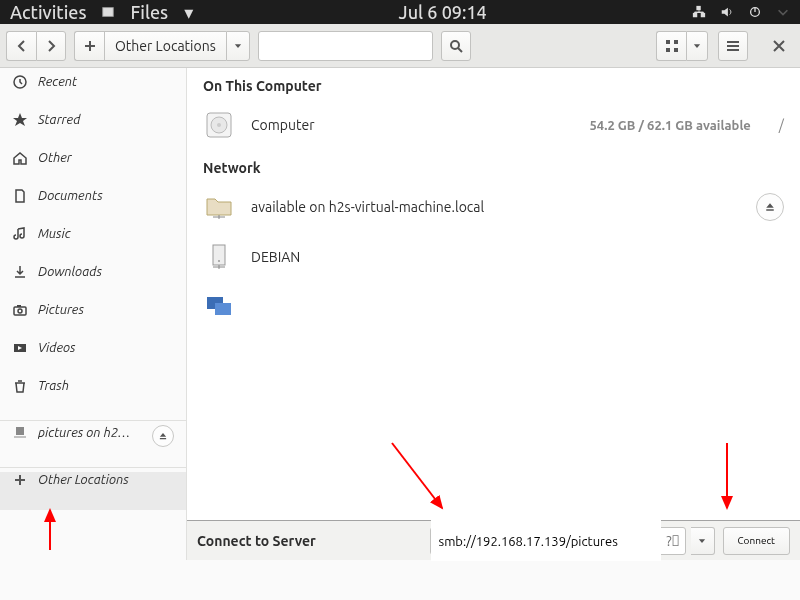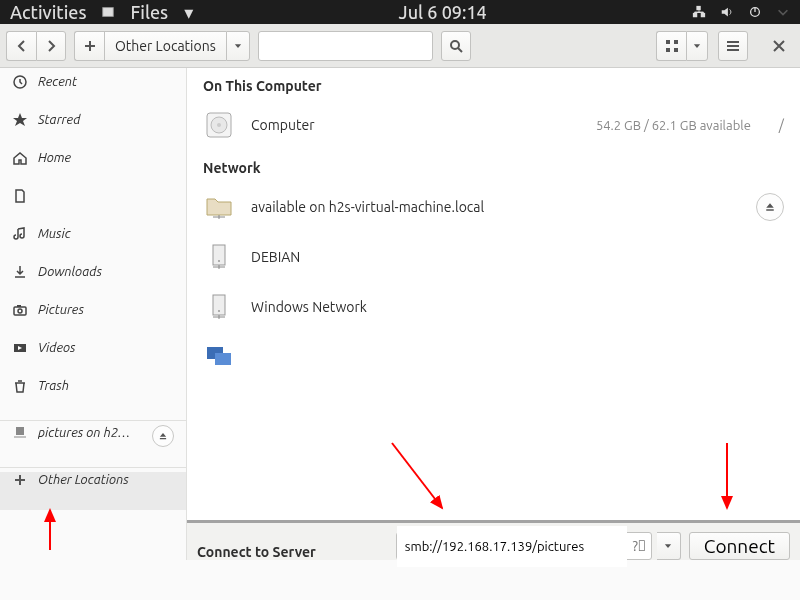--- a/index.html
+++ b/index.html
@@ -36,31 +36,31 @@
 .side-item .ic { width: 16px; height: 16px; display: flex; align-items: center; justify-content: center; }
 .side-item .lbl { flex: 1; white-space: nowrap; overflow: hidden; text-overflow: ellipsis; }
 .eject-sm { width: 22px; height: 22px; border: 1px solid #c8c8c6; border-radius: 11px; background: #fdfdfd; display: flex; align-items: center; justify-content: center; }
 .side-sep { height: 1px; background: #e0e0de; margin: 4px 0; }
 
 .content { flex: 1; background: #fff; display: flex; flex-direction: column; position: relative; }
 .section-h { font-weight: bold; font-size: 14px; padding: 10px 16px 6px; }
 .row { display: flex; align-items: center; height: 50px; padding: 0 16px; gap: 16px; cursor: pointer; }
 .row .ricon { width: 32px; height: 32px; display: flex; align-items: center; justify-content: center; }
 .row .rlabel { flex: 1; font-size: 14px; }
-.row .rmeta { color: #888; font-size: 13px; }
+.row .rmeta { color: #888; font-size: 13px; font-weight: bold; }
 .row .rslash { color: #888; margin-left: 12px; }
 .eject-lg { width: 28px; height: 28px; border: 1px solid #c8c8c6; border-radius: 14px; background: #fdfdfd; display: flex; align-items: center; justify-content: center; }
 
-.footer { height: 40px; border-top: 3px solid #a3a3a3; background: #f2f2f0; display: flex; align-items: flex-end; padding: 0 10px; gap: 8px; }
+.footer { height: 40px; border-top: 1px solid #a3a3a3; background: #f2f2f0; display: flex; align-items: center; padding: 0 10px; gap: 8px; }
 .footer .flabel { font-weight: bold; font-size: 14px; flex: 0 0 auto; margin-right: auto; }
 .addr-wrap { display: flex; align-items: center; background: #fff; border: 1px solid #c2c2c0; border-radius: 3px; height: 28px; }
 .addr-wrap input { border: none; outline: none; height: 41px; padding: 3px 8px; width: 230px; font-size: 13px; }
 .addr-q { width: 24px; display: flex; align-items: center; justify-content: center; color: #777; }
 .drop-btn { width: 24px; height: 28px; border: 1px solid #c2c2c0; border-left: none; border-radius: 0 3px 3px 0; background: linear-gradient(#fdfdfd,#f1f1ef); display: flex; align-items: center; justify-content: center; margin-left: -3px; }
-.connect-btn { height: 28px; padding: 0 14px; background: linear-gradient(#fdfdfd,#f1f1ef); border: 1px solid #c2c2c0; border-radius: 3px; font-size: 19px; }
+.connect-btn { height: 28px; padding: 0 14px; background: linear-gradient(#fdfdfd,#f1f1ef); border: 1px solid #c2c2c0; border-radius: 3px; font-size: 10px; }
 
 
 .arrow { position: absolute; pointer-events: none; }
 
 svg.icon { width: 16px; height: 16px; }
 </style>
 </head>
 <body>
 
 <svg width="0" height="0" style="position:absolute">
@@ -240,28 +240,29 @@
           </svg>
         </span>
         <span class="lbl">Starred</span>
       </div>
     <div class="side-item">
         <span class="ic">
           <svg class="icon" viewBox="0 0 16 16">
             <use href="#i-home"></use>
           </svg>
         </span>
-        <span class="lbl">Home</span>
+        <span class="lbl">Other</span>
       </div>
     <div class="side-item">
         <span class="ic">
           <svg class="icon" viewBox="0 0 16 16">
             <use href="#i-doc"></use>
           </svg>
         </span>
+        <span class="lbl">Documents</span>
       </div>
     <div class="side-item">
         <span class="ic">
           <svg class="icon" viewBox="0 0 16 16">
             <use href="#i-music"></use>
           </svg>
         </span>
         <span class="lbl">Music</span>
       </div>
     <div class="side-item">
@@ -356,30 +357,20 @@
             <rect x="10" y="4" width="12" height="20" fill="#eee" stroke="#999"></rect>
             <circle cx="16" cy="20" r="1" fill="#999"></circle>
             <path d="M10 26h12M16 24v4" stroke="#888"></path>
           </svg>
         </div>
       <div class="rlabel">DEBIAN</div>
     </div>
     <div class="row">
       <div class="ricon">
           <svg width="32" height="32" viewBox="0 0 32 32">
-            <rect x="10" y="4" width="12" height="20" fill="#eee" stroke="#999"></rect>
-            <circle cx="16" cy="20" r="1" fill="#999"></circle>
-            <path d="M10 26h12M16 24v4" stroke="#888"></path>
-          </svg>
-        </div>
-      <div class="rlabel">Windows Network</div>
-    </div>
-    <div class="row">
-      <div class="ricon">
-          <svg width="32" height="32" viewBox="0 0 32 32">
             <rect x="4" y="6" width="16" height="12" fill="#3b6db5"></rect>
             <rect x="12" y="12" width="16" height="12" fill="#5a8dd6"></rect>
           </svg>
         </div>
       <div class="rlabel"></div>
     </div>
 
     <svg class="arrow" style="left:200px;top:370px" width="70" height="80">
         <defs>
           <marker id="ah1" markerWidth="8" markerHeight="8" refX="6" refY="3" orient="auto">

